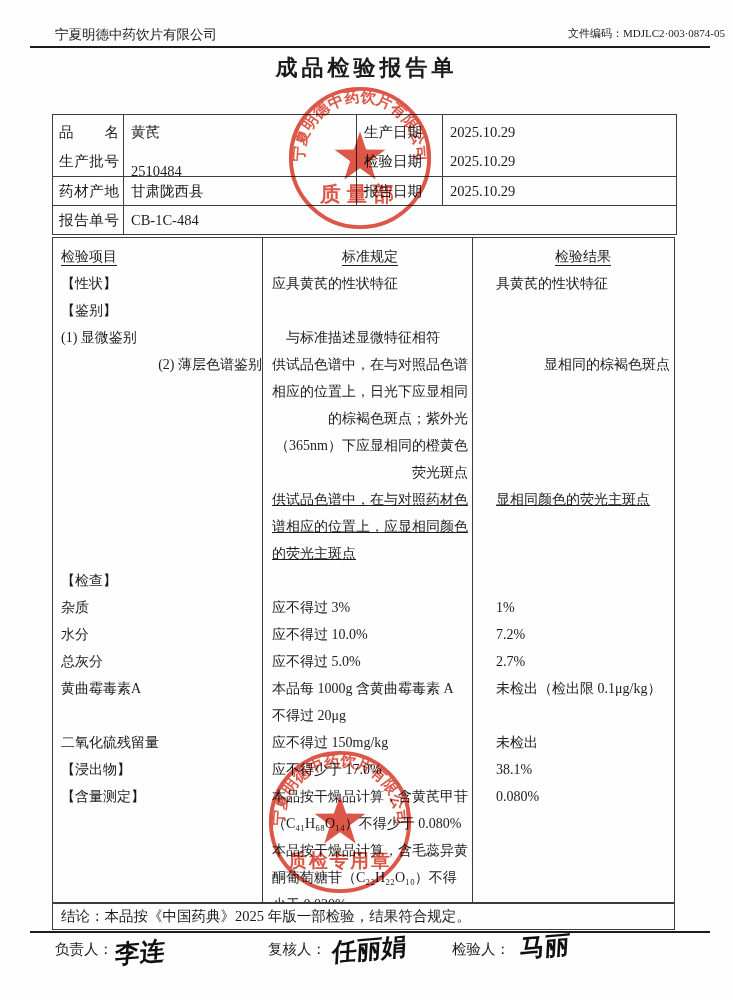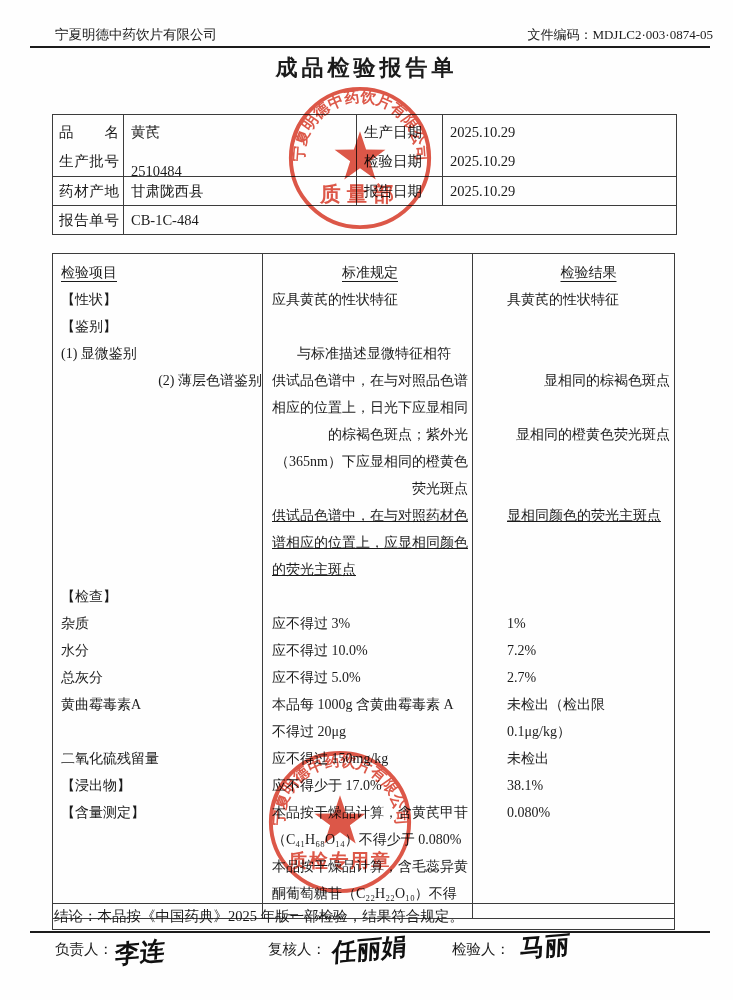--- a/index.html
+++ b/index.html
@@ -5,45 +5,45 @@
   html,body{margin:0;padding:0;background:#e8e8e8;}
   .page{
     position:relative;width:733px;height:1000px;margin:0 auto;
     background:#fefefe;overflow:hidden;
     font-family:"Liberation Serif","DejaVu Serif",serif;
     color:#1b1b1b;
   }
   .abs{position:absolute;}
   
   .hdr-left{left:55px;top:26px;font-size:13.5px;}
-  .hdr-right{right:20px;top:26px;font-size:13px;}
+  .hdr-right{right:8px;top:26px;font-size:11px;}
   .rule{background:#1c1c1c;height:2px;}
   .top-rule{left:30px;top:46px;width:680px;}
   .bottom-rule{left:30px;top:931px;width:680px;}
   .title{left:0;right:0;top:53px;text-align:center;font-size:22px;font-weight:700;letter-spacing:4px;}
   
   .info-table{left:52px;top:114px;width:623px;height:119px;border:1px solid #3c3c3c;font-size:14.5px;}
   .vline,.hline{position:absolute;background:#3c3c3c;}
   .vline{width:1px;}
   .hline{height:1px;}
   .jlabel{display:inline-block;width:60px;text-align:justify;text-align-last:justify;}
   .icell{position:absolute;height:24px;line-height:24px;white-space:nowrap;}
   
-  .main-table{left:52px;top:253px;width:623px;height:666px;border:1px solid #3c3c3c;font-size:14px;overflow:hidden;padding-top:5px;box-sizing:border-box;}
+  .main-table{left:52px;top:237px;width:623px;height:666px;border:1px solid #3c3c3c;font-size:14px;overflow:hidden;padding-top:5px;box-sizing:border-box;}
   .mrow{display:flex;align-items:flex-start;}
   .c1{width:209px;box-sizing:border-box;padding-left:8px;line-height:27px;}
   .c2{width:210px;box-sizing:border-box;padding-left:10px;padding-right:4px;line-height:27px;}
-  .c3{flex:1;box-sizing:border-box;padding-left:10px;padding-right:4px;line-height:27px;margin-left:25px;}
+  .c3{flex:1;box-sizing:border-box;padding-left:24px;padding-right:4px;line-height:27px;}
   .thead .c2,.thead .c3{text-align:center;}
   .thead span{text-decoration:underline;text-underline-offset:4px;}
   .res-shift{display:block;margin-top:27px;}
   .resblock span{display:block;}
   
   .conclusion{left:52px;top:903px;width:623px;height:27px;border:1px solid #3c3c3c;box-sizing:border-box;
-    font-size:14.5px;line-height:25px;padding-left:1px;white-space:nowrap;}
+    font-size:14.5px;line-height:25px;padding-left:8px;white-space:nowrap;}
   
   .sig-label{font-size:14.5px;}
   .sig{font-size:25px;font-weight:600;color:#101010;transform:rotate(-5deg) skewX(-8deg);transform-origin:left center;white-space:nowrap;}
   
   .stamp{mix-blend-mode:multiply;opacity:.88;}
 </style>
 </head>
 <body>
 
 <div class="page">
@@ -106,21 +106,20 @@
     <div class="mrow">
       <div class="c1">(1) 显微鉴别</div>
       <div class="c3">与标准描述显微特征相符</div>
     </div>
 
     <div class="mrow" style="min-height:108px;text-align:right;">
       <div class="c1">(2) 薄层色谱鉴别</div>
       <div class="c2">供试品色谱中，在与对照品色谱相应的位置上，日光下应显相同的棕褐色斑点；紫外光（365nm）下应显相同的橙黄色荧光斑点</div>
       <div class="c3 resblock">
         <span>显相同的棕褐色斑点</span>
-        <span class="res-shift">显相同的橙黄色荧光斑点</span>
       </div>
     </div>
 
     <div class="mrow" style="min-height:81px;text-decoration:underline;">
       <div class="c1"></div>
       <div class="c2">供试品色谱中，在与对照药材色谱相应的位置上，应显相同颜色的荧光主斑点</div>
       <div class="c3">显相同颜色的荧光主斑点</div>
     </div>
 
     <div class="mrow">

